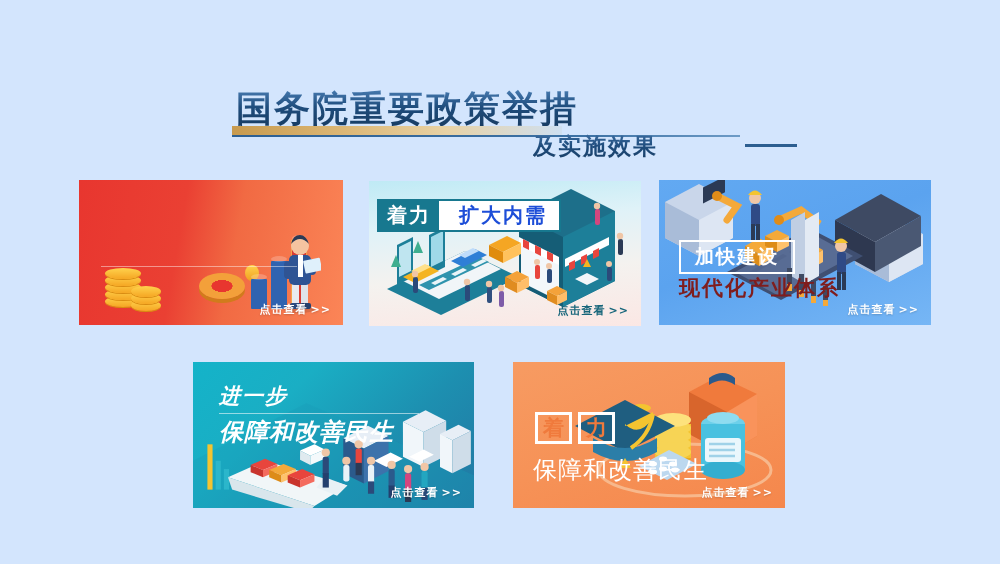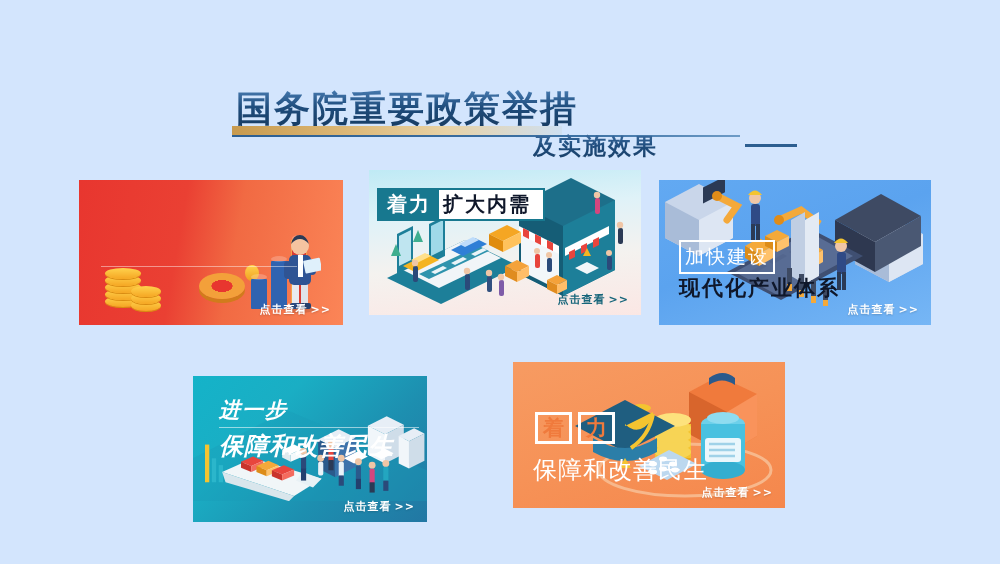--- a/index.html
+++ b/index.html
@@ -128,62 +128,62 @@
   #card1 .bar3 { left: 212px; width: 16px; height: 70px; background: #d93b33; border: 1px solid #f4a14a; }
   #card1 .coin-small {
     position: absolute; left: 166px; bottom: 44px;
     width: 14px; height: 16px; border-radius: 50%;
     background: linear-gradient(180deg,#ffd24d,#f0a020);
   }
   
   #card1 .person { position: absolute; right: 22px; bottom: 12px; width: 42px; height: 82px; z-index: 20; }
 
   
-  #card2 { left: 369px; top: 170px; width: 272px; height: 145px; }
+  #card2 { left: 369px; top: 181px; width: 272px; height: 145px; }
   #card2 .bg {
     position: absolute; inset: 0;
     background: linear-gradient(175deg, #bfeaf5 0%, #dff2f8 30%, #f4f2ef 62%, #fbe7e4 100%);
   }
   #card2 .banner {
     position: absolute; left: 8px; top: 18px; height: 33px;
     display: flex; align-items: stretch; z-index: 30;
   }
   #card2 .b-left {
     background: #17788f; color: #fff; font-weight: bold; font-size: 20px;
     letter-spacing: 2px; padding: 4px 8px 4px 10px; display: flex; align-items: center;
   }
   #card2 .b-right {
-    background: #ffffff; color: #0f172a; font-weight: bold; font-size: 20px;
-    letter-spacing: 2px; padding: 4px 12px 4px 4px; display: flex; align-items: center;
+    background: #ffffff; color: #1d4ed8; font-weight: bold; font-size: 20px;
+    letter-spacing: 2px; padding: 4px 12px 4px 20px; display: flex; align-items: center;
     border: 2px solid #17788f; border-left: none;
   }
   #card2 .city { position: absolute; inset: 0; z-index: 10; }
   #card2 .cta { color: #16657a; text-shadow: none; }
 
   
   #card3 { left: 659px; top: 180px; width: 272px; height: 145px; }
   #card3 .bg {
     position: absolute; inset: 0;
     background: linear-gradient(160deg, #62a9f2 0%, #5ba3ef 45%, #76b6f5 100%);
   }
   #card3 .t-box {
     position: absolute; left: 20px; top: 60px;
-    border: 2px solid #ffffff; padding: 2px 4px;
-    color: #ffffff; font-weight: normal; font-size: 19px; letter-spacing: 2px;
+    border: 2px solid #ffffff; padding: 2px 14px;
+    color: #ffffff; font-weight: bold; font-size: 19px; letter-spacing: 2px;
     z-index: 30;
   }
   #card3 .t-l2 {
     position: absolute; left: 20px; top: 94px;
-    color: #0f172a; font-weight: bold; font-size: 21px; letter-spacing: 2px;
+    color: #7f1d1d; font-weight: bold; font-size: 21px; letter-spacing: 2px;
     z-index: 30;
   }
   #card3 .factory { position: absolute; inset: 0; z-index: 10; }
 
   
-  #card4 { left: 193px; top: 376px; width: 234px; height: 146px; }
+  #card4 { left: 193px; top: 362px; width: 281px; height: 146px; }
   #card4 .bg {
     position: absolute; inset: 0;
     background: linear-gradient(135deg, #14b3c9 0%, #1aaec4 30%, #1d8fb0 65%, #2277a3 100%);
   }
   #card4 .t-l1 {
     position: absolute; left: 26px; top: 20px; z-index: 30;
     color: #ffffff; font-weight: bold; font-size: 21px; letter-spacing: 2px;
     font-style: italic;
   }
   #card4 .t-rule {

